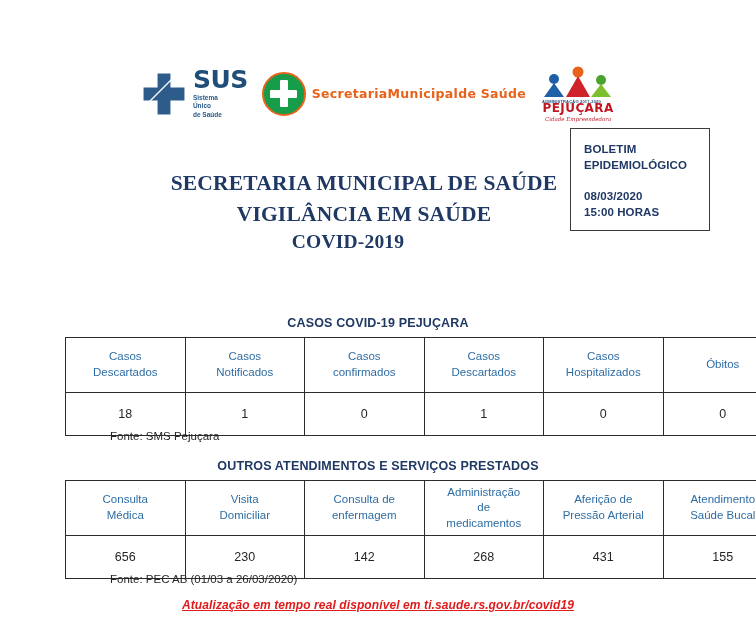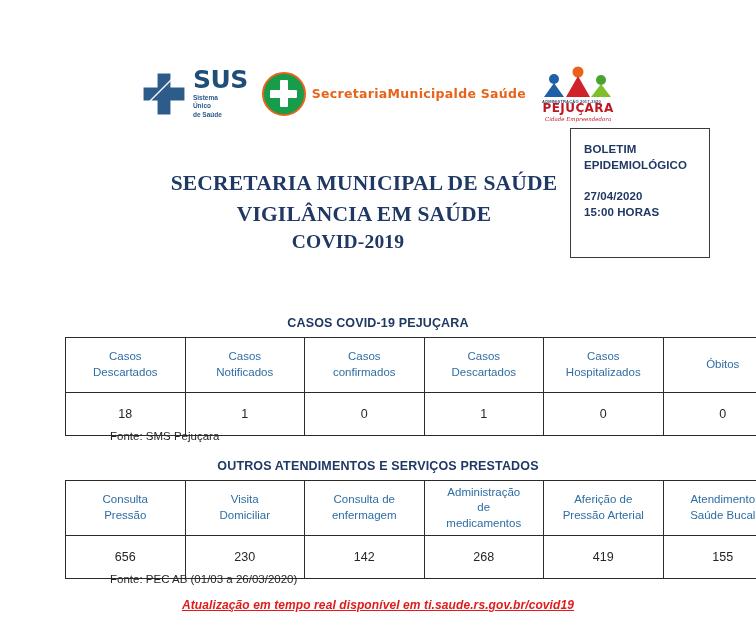--- a/index.html
+++ b/index.html
@@ -102,21 +102,21 @@
     font-family: "DejaVu Serif", serif;
     font-style: italic;
     font-size: 5.5px;
     color: #c01722;
   }
 
   
   .boletim-box {
     position: absolute;
     left: 570px; top: 128px;
-    width: 140px; height: 130px;
+    width: 140px; height: 103px;
     border: 1.2px solid #3a3a3a;
     box-sizing: border-box;
     padding: 12px 0 0 13px;
   }
   .boletim-line {
     font-family: "Liberation Sans", sans-serif;
     font-weight: bold;
     font-size: 11.5px;
     color: #1f3864;
     line-height: 1.42;
@@ -273,21 +273,21 @@
     <div class="pej-word">PEJUÇARA</div>
     <div class="pej-slogan">Cidade Empreendedora</div>
   </div>
 
 </div>
 
 <div class="boletim-box">
   <div class="boletim-line">BOLETIM</div>
   <div class="boletim-line">EPIDEMIOLÓGICO</div>
   <div class="boletim-gap"></div>
-  <div class="boletim-line">27/04/2020</div>
+  <div class="boletim-line">08/03/2020</div>
   <div class="boletim-line">15:00 HORAS</div>
 </div>
 
 <div class="title-block">
   <div class="title-main">SECRETARIA MUNICIPAL DE SAÚDE</div>
   <div class="title-main">VIGILÂNCIA EM SAÚDE</div>
   <div class="title-sub" style="margin-top:0">COVID-2019</div>
 </div>
 
 <div class="section-heading" id="heading-casos">CASOS COVID-19 PEJUÇARA</div>
@@ -332,21 +332,21 @@
 
 <div class="fonte" id="fonte-casos">Fonte: SMS Pejuçara</div>
 
 <div class="section-heading" id="heading-outros">OUTROS ATENDIMENTOS E SERVIÇOS PRESTADOS</div>
 
 <table class="data-table" id="table-outros">
   <tbody>
       <tr>
     <td class="hdr">
       <span>Consulta</span><br>
-      <span>Pressão</span>
+      <span>Médica</span>
     </td>
     <td class="hdr">
       <span>Visita</span><br>
       <span>Domiciliar</span>
     </td>
     <td class="hdr">
       <span>Consulta de</span><br>
       <span>enfermagem</span>
     </td>
     <td class="hdr">
@@ -361,21 +361,21 @@
     <td class="hdr">
       <span>Atendimento</span><br>
       <span>Saúde Bucal</span>
     </td>
   </tr>
   <tr>
     <td class="val">656</td>
     <td class="val">230</td>
     <td class="val">142</td>
     <td class="val">268</td>
-    <td class="val">419</td>
+    <td class="val">431</td>
     <td class="val">155</td>
   </tr>
 </tbody>
   </table>
 
 <div class="fonte" id="fonte-outros">Fonte: PEC AB (01/03 a 26/03/2020)</div>
 
 <div class="footer-link">Atualização em tempo real disponível em ti.saude.rs.gov.br/covid19</div>
 
 </body></html>

